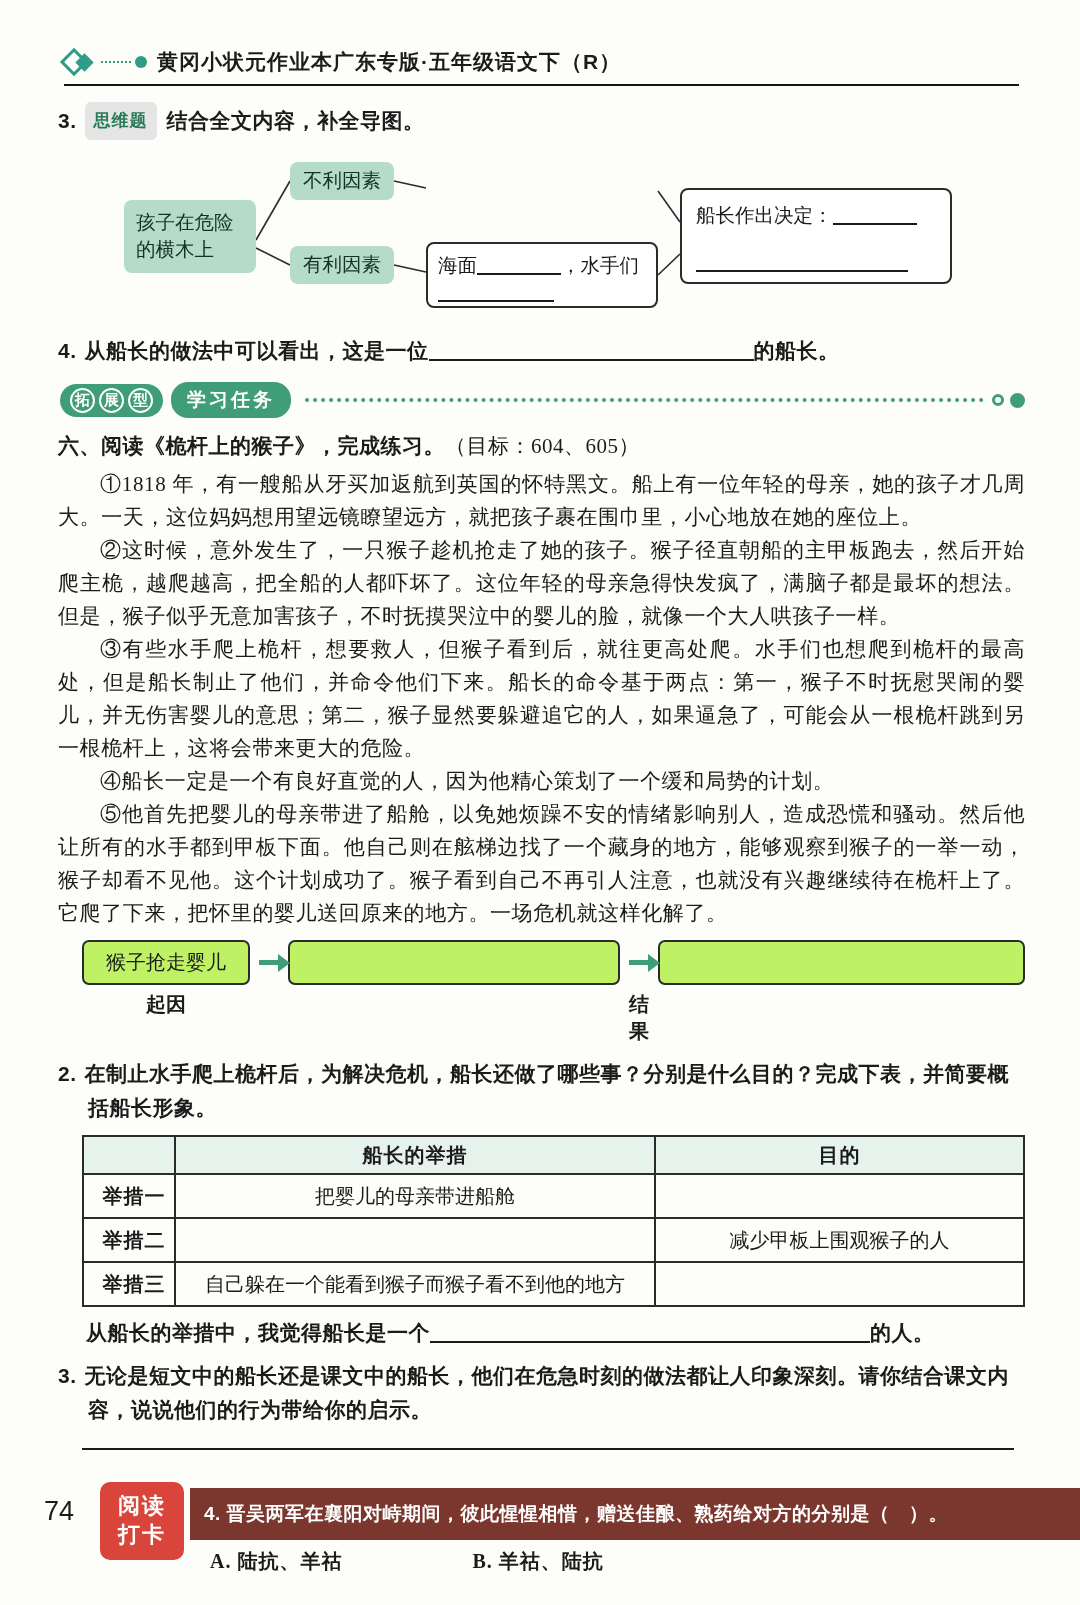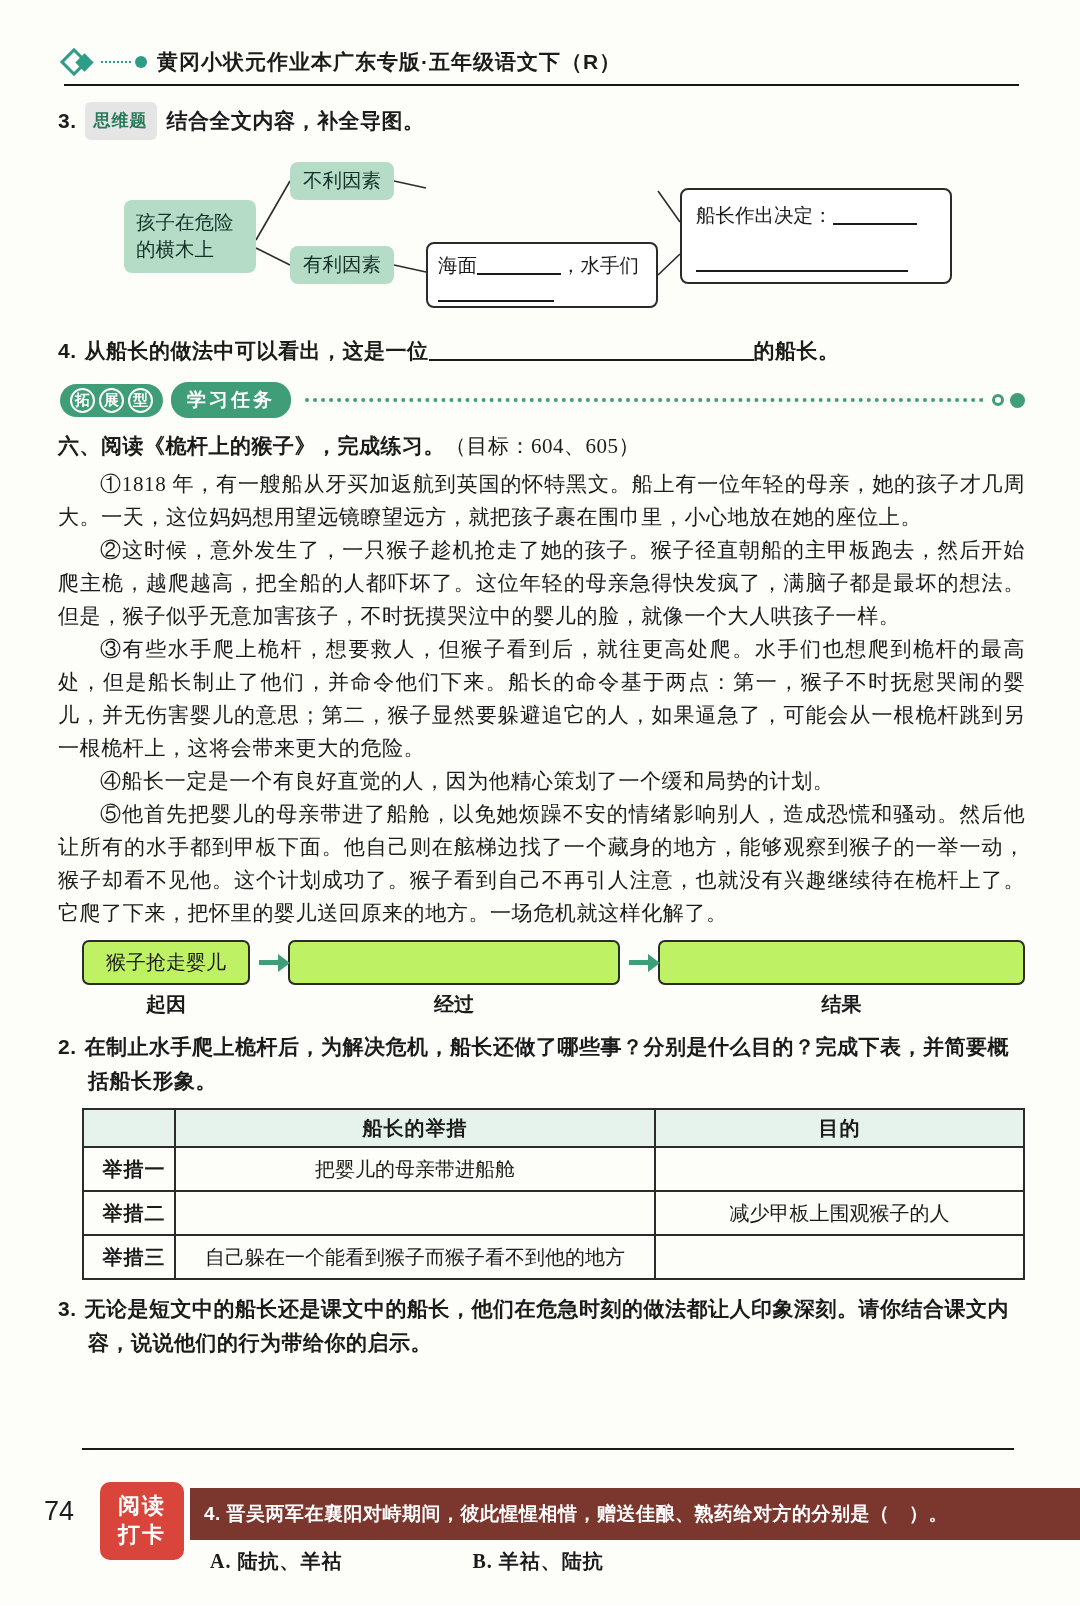--- a/index.html
+++ b/index.html
@@ -175,21 +175,20 @@
     <div class="flow1" style="margin-left:24px;">
       <div class="fbox">猴子抢走婴儿</div>
       <div class="flow-arrow"></div>
       <div class="fbox"></div>
       <div class="flow-arrow"></div>
       <div class="fbox"></div>
     </div>
     <div class="flow1-labels" style="margin-left:24px;">
       <span>起因</span>
       <span></span>
-      <span>经过</span>
       <span></span>
       <span>结果</span>
     </div>
 
     <div class="qline hang" style="margin-top:12px;">
       <span class="qnum">2.</span><span>在制止水手爬上桅杆后，为解决危机，船长还做了哪些事？分别是什么目的？完成下表，并简要概括船长形象。</span>
     </div>
 
     <table class="measures" style="margin-left:24px; width:calc(100% - 24px);">
       <colgroup>
@@ -216,20 +215,23 @@
           <td>减少甲板上围观猴子的人</td>
         </tr>
         <tr>
           <td class="rowlabel">举措三</td>
           <td>自己躲在一个能看到猴子而猴子看不到他的地方</td>
           <td></td>
         </tr>
       </tbody>
     </table>
 
+    <div class="summary-line">
+      <span>从船长的举措中，我觉得船长是一个</span><span class="bl bl-sum"></span><span>的人。</span>
+    </div>
 
     <div class="qline hang" style="margin-top:12px;">
       <span class="qnum">3.</span><span>无论是短文中的船长还是课文中的船长，他们在危急时刻的做法都让人印象深刻。请你结合课文内容，说说他们的行为带给你的启示。</span>
     </div>
 
   </div>
 
   <div class="bottom-rule"></div>
   <div class="page-num">74</div>
   <div class="checkin-badge">

